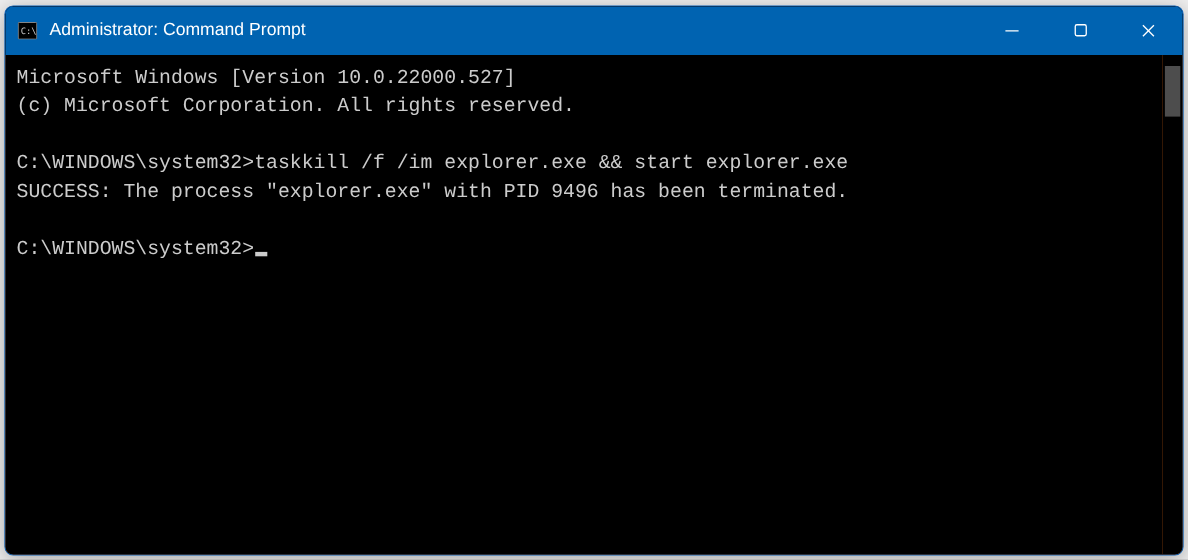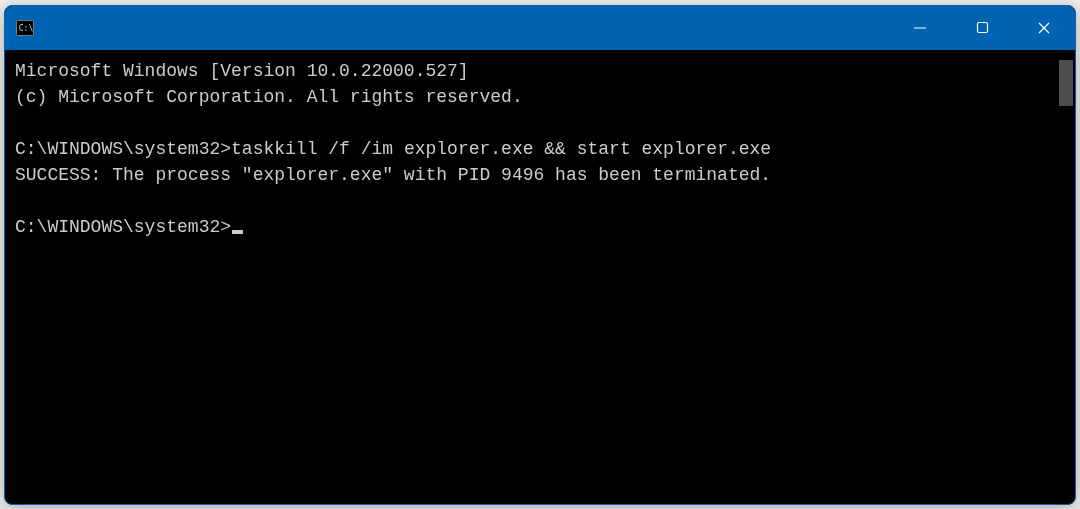--- a/index.html
+++ b/index.html
@@ -122,20 +122,21 @@
 <body>
 
 <div class="window">
   <div class="titlebar">
     <span class="titlebar-icon">
       <svg class="cmd-icon-svg" viewBox="0 0 20 18">
         <rect x="0.5" y="0.5" width="19" height="17" rx="1" fill="#000" stroke="#888"></rect>
         <text x="3" y="12" font-size="9" font-family="Consolas, monospace" fill="#ccc">C:\</text>
       </svg>
     </span>
+    <span class="titlebar-title">Administrator: Command Prompt</span>
     <span class="titlebar-spacer"></span>
     <div class="titlebar-controls">
       <div class="titlebar-btn">
         <svg width="14" height="14" viewBox="0 0 14 14">
           <line x1="1" y1="7" x2="13" y2="7"></line>
         </svg>
       </div>
       <div class="titlebar-btn">
         <svg width="13" height="13" viewBox="0 0 13 13">
           <rect x="1.5" y="1.5" width="10" height="10" rx="1.5"></rect>

